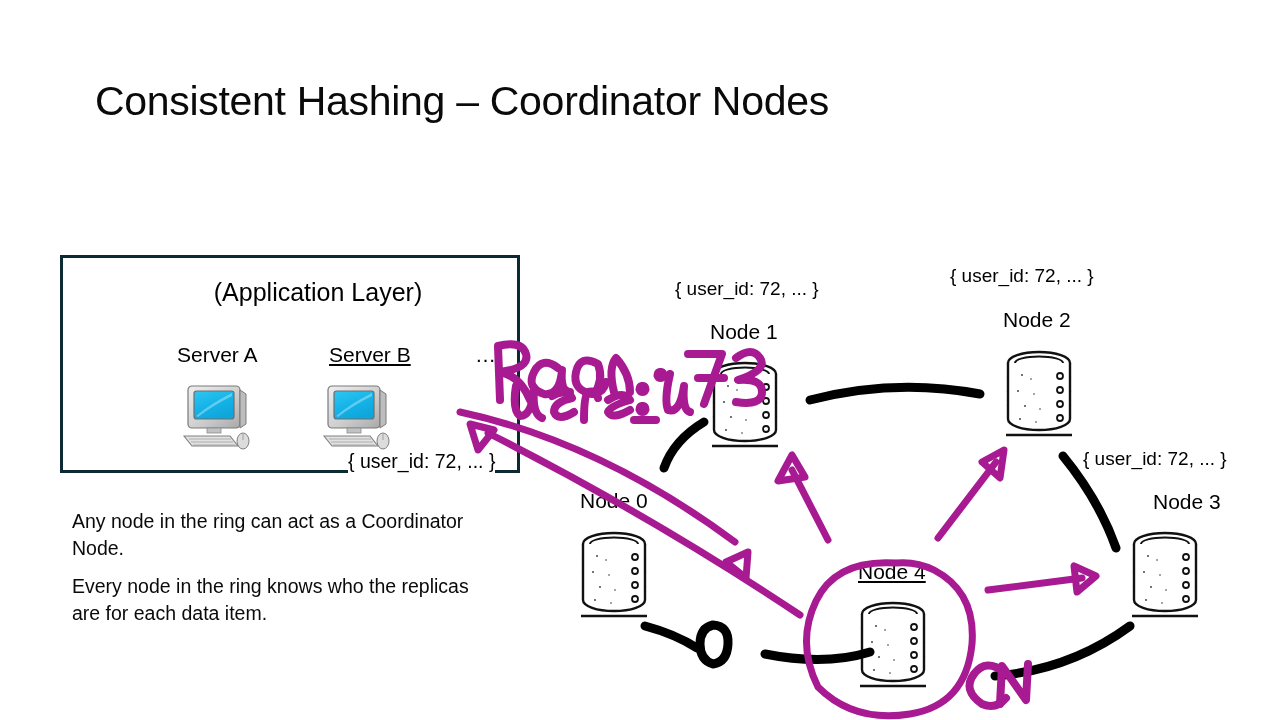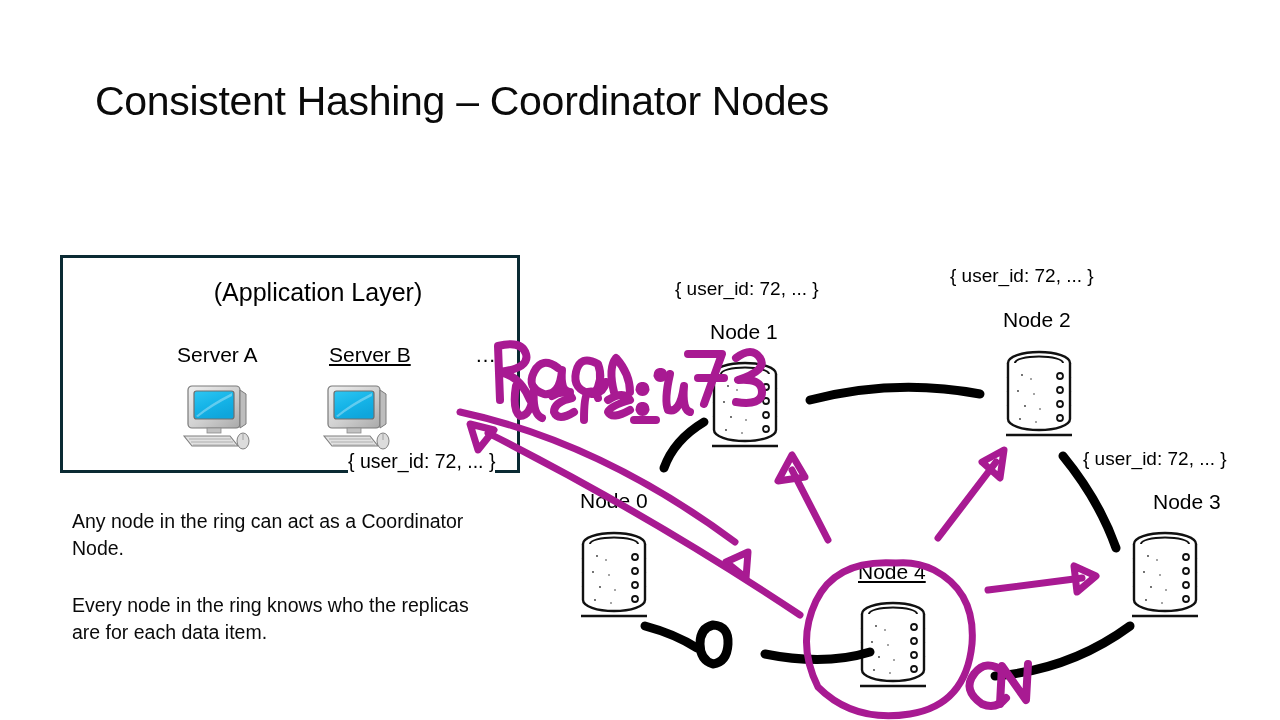--- a/index.html
+++ b/index.html
@@ -81,21 +81,21 @@
   
   .note {
     position: absolute;
     left: 72px;
     width: 430px;
     font-size: 19.5px;
     line-height: 27px;
     color: #0a0a0a;
   }
   #note-1 { top: 508px; }
-  #note-2 { top: 592px; }
+  #note-2 { top: 573px; }
 
   
   .node-label {
     position: absolute;
     font-size: 21px;
     white-space: nowrap;
   }
   .node-payload {
     position: absolute;
     font-size: 19px;

